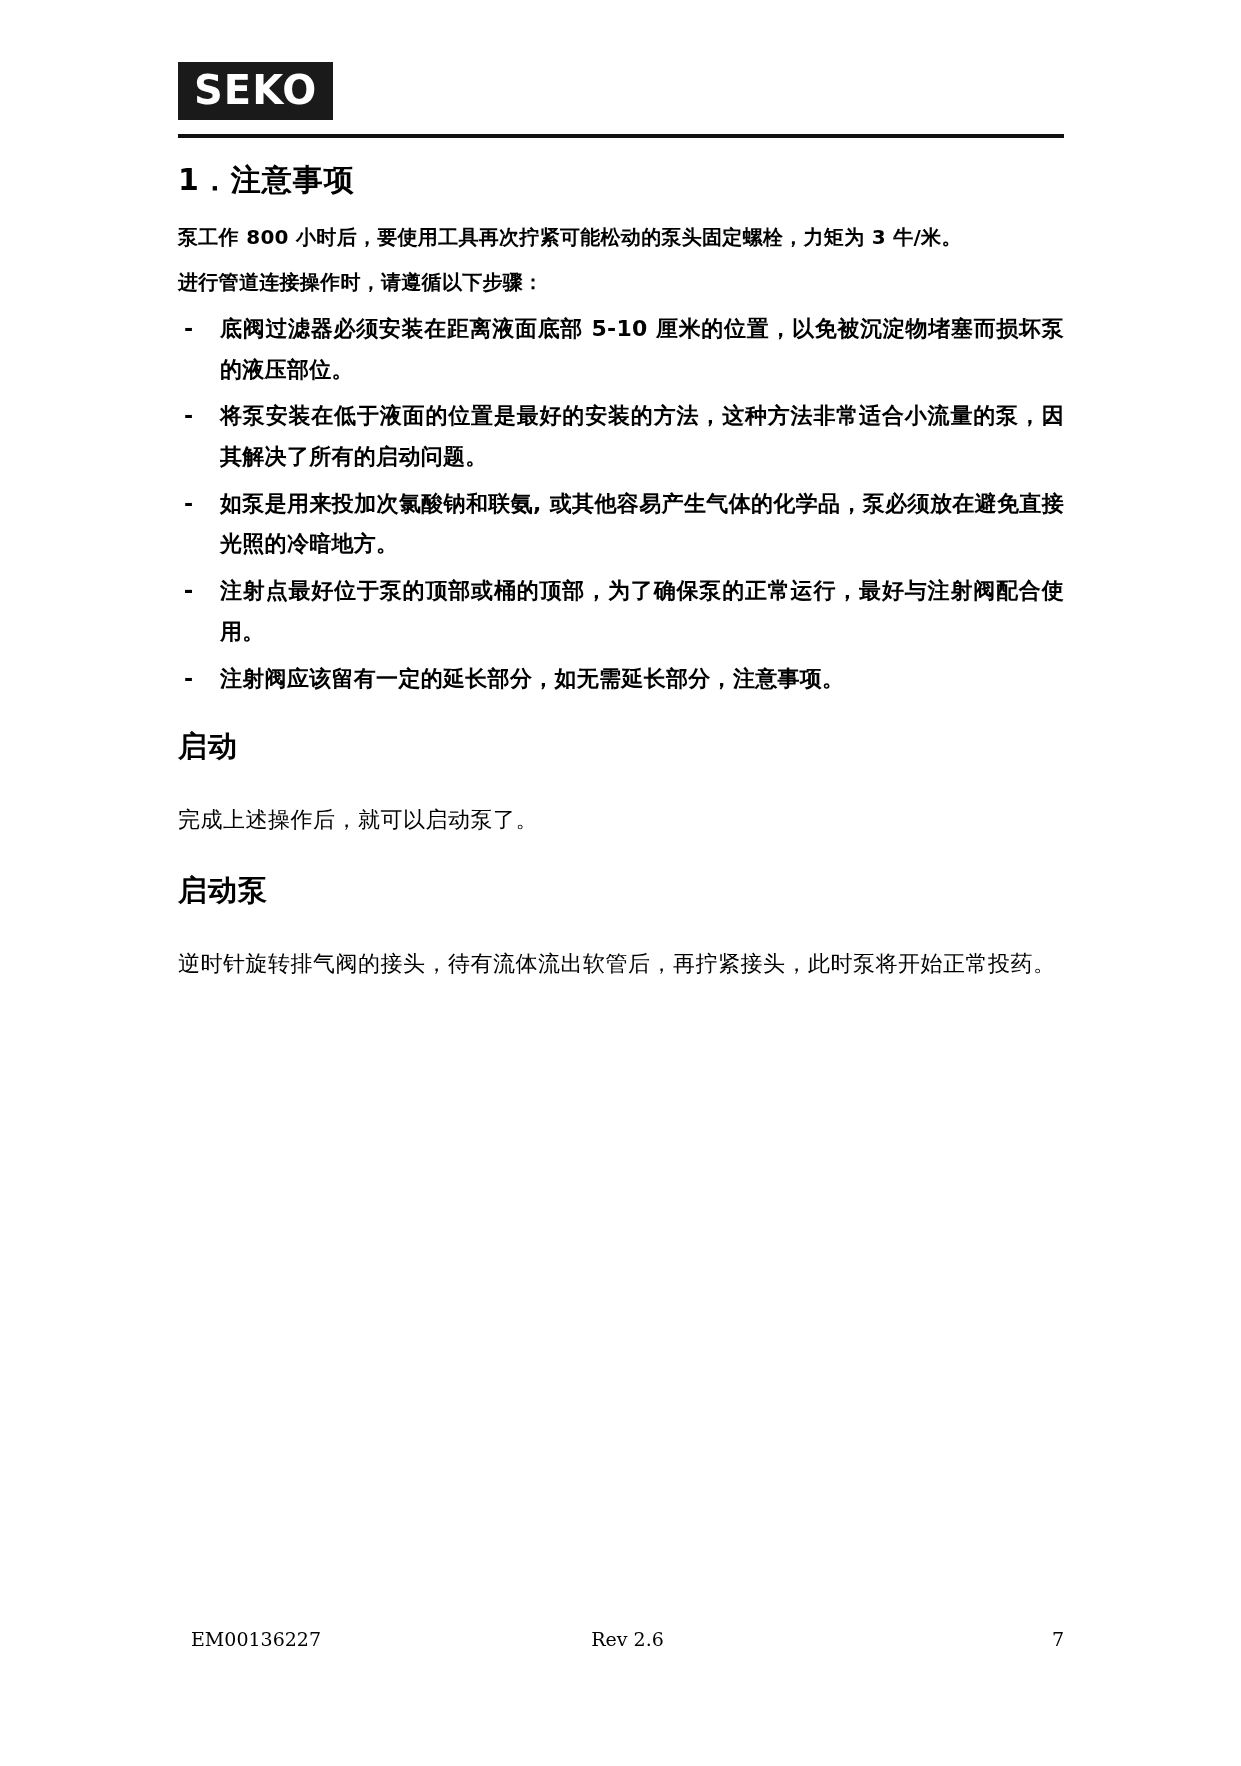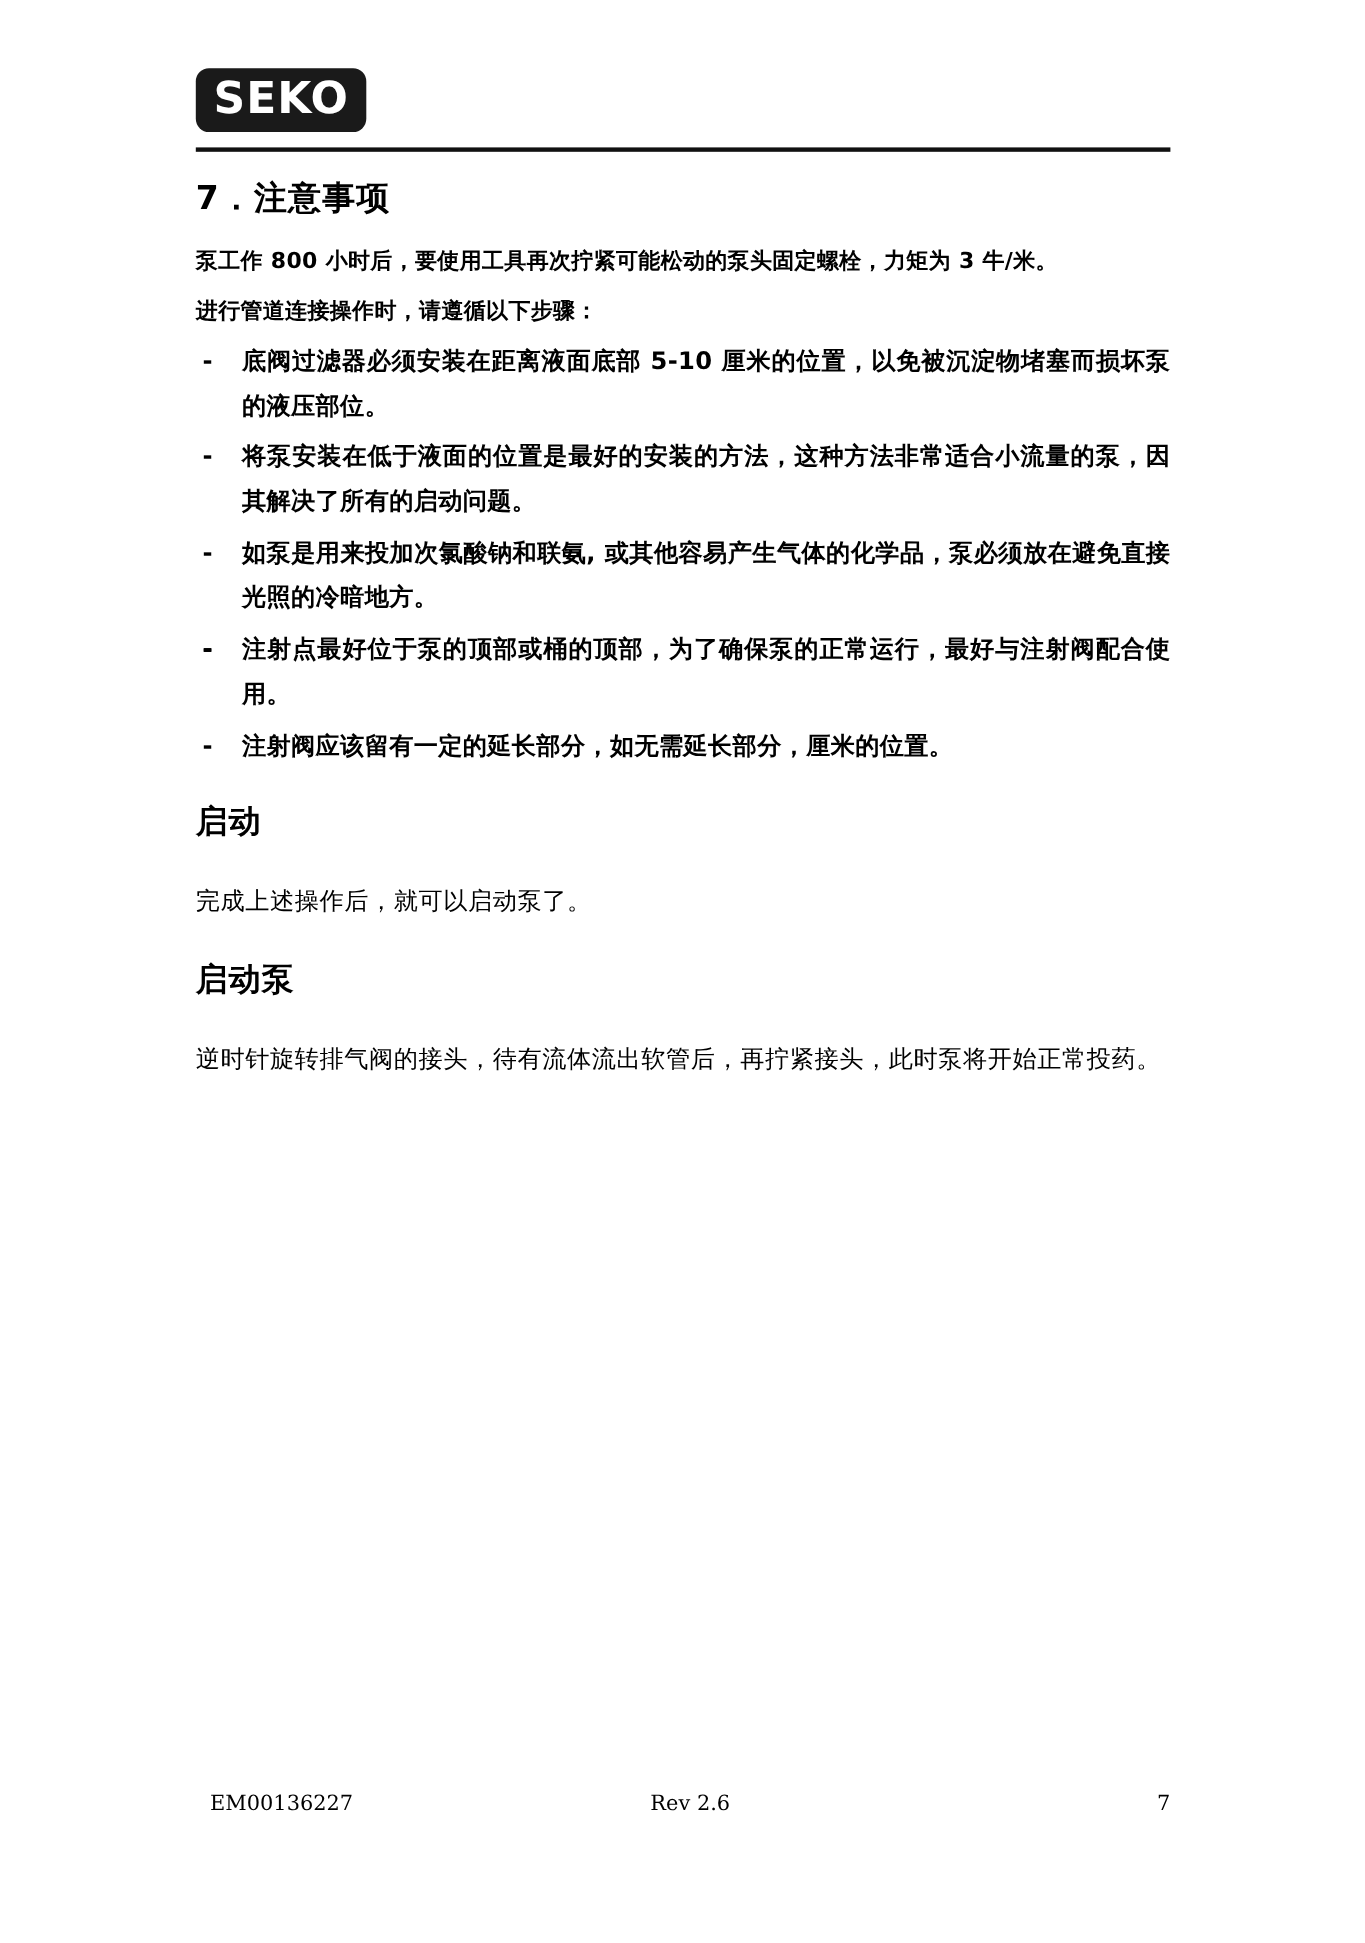--- a/index.html
+++ b/index.html
@@ -32,21 +32,20 @@
   .logo {
     display: inline-block;
     background: #1a1a1a;
     color: #ffffff;
     font-family: "DejaVu Sans", sans-serif;
     font-weight: 700;
     font-size: 40px;
     letter-spacing: 1px;
     padding: 8px 16px 10px 16px;
     line-height: 1;
-    border-radius: 12px;
   }
   .header-rule {
     position: absolute;
     left: 178px;
     top: 134px;
     width: 886px;
     height: 4px;
     background: #111111;
   }
   
@@ -130,21 +129,21 @@
 
 <div class="page">
 
   <div class="header">
     <span class="logo">SEKO</span>
   </div>
   <div class="header-rule"></div>
 
   <div class="content">
 
-    <h1 class="section-title">7．注意事项</h1>
+    <h1 class="section-title">1．注意事项</h1>
 
     <p class="body-text">泵工作 800 小时后，要使用工具再次拧紧可能松动的泵头固定螺栓，力矩为 3 牛/米。</p>
 
     <p class="body-text">进行管道连接操作时，请遵循以下步骤：</p>
 
     <ul class="dash-list">
       <li>
         <span class="dash">-</span>
         <span>底阀过滤器必须安装在距离液面底部 5-10 厘米的位置，以免被沉淀物堵塞而损坏泵的液压部位。</span>
       </li>
@@ -161,21 +160,21 @@
       </li>
       <li>
         <span class="dash">-</span>
       </li>
       <li>
         <span class="dash">-</span>
         <span>注射点最好位于泵的顶部或桶的顶部，为了确保泵的正常运行，最好与注射阀配合使用。</span>
       </li>
       <li>
         <span class="dash">-</span>
-        <span>注射阀应该留有一定的延长部分，如无需延长部分，厘米的位置。</span>
+        <span>注射阀应该留有一定的延长部分，如无需延长部分，注意事项。</span>
       </li>
     </ul>
 
     <h2 class="sub-title">启动</h2>
     <p class="plain-text">完成上述操作后，就可以启动泵了。</p>
 
     <h2 class="sub-title">启动泵</h2>
     <p class="plain-text">逆时针旋转排气阀的接头，待有流体流出软管后，再拧紧接头，此时泵将开始正常投药。</p>
 
   </div>

